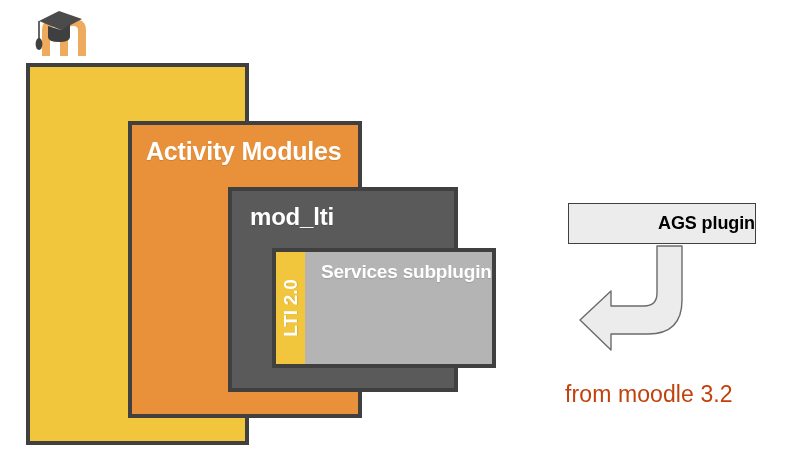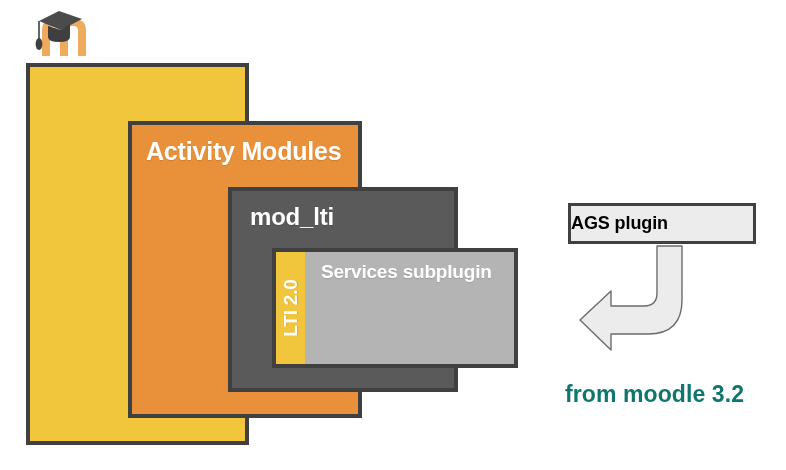--- a/index.html
+++ b/index.html
@@ -60,21 +60,21 @@
     left: 272px;
     top: 248px;
     width: 33px;
     height: 120px;
     background: #f2c63c;
     border-right: none;
   }
   .box-services-subplugin {         
     left: 305px;
     top: 248px;
-    width: 213px;
+    width: 191px;
     height: 120px;
     background: #b4b4b4;
     border-left: none;
   }
 
   .layer-label {
     position: absolute;
     color: #ffffff;
     font-weight: bold;
     letter-spacing: -0.2px;
@@ -106,24 +106,24 @@
 
   
   .ags-box {
     position: absolute;
     box-sizing: border-box;
     left: 568px;
     top: 203px;
     width: 188px;
     height: 41px;
     background: #ececec;
-    border: 3px solid #404040;
+    border: 1px solid #404040;
     display: flex;
     align-items: center;
-    justify-content: flex-start;
+    justify-content: flex-end;
   }
   .ags-box-label {
     color: #000000;
     font-weight: bold;
     font-size: 18px;
     letter-spacing: -0.1px;
     white-space: nowrap;
   }
 
   .arrow-wrap {
@@ -133,22 +133,22 @@
     width: 115px;
     height: 110px;
   }
 
   
   .caption {
     position: absolute;
     left: 565px;
     top: 381px;
     font-size: 23px;
-    font-weight: bold;
-    color: #0f766e;
+    font-weight: normal;
+    color: #c2410c;
     white-space: nowrap;
     letter-spacing: 0.1px;
   }
 </style>
 </head>
 <body>
 
 <div id="canvas">
 
   <div class="logo">

